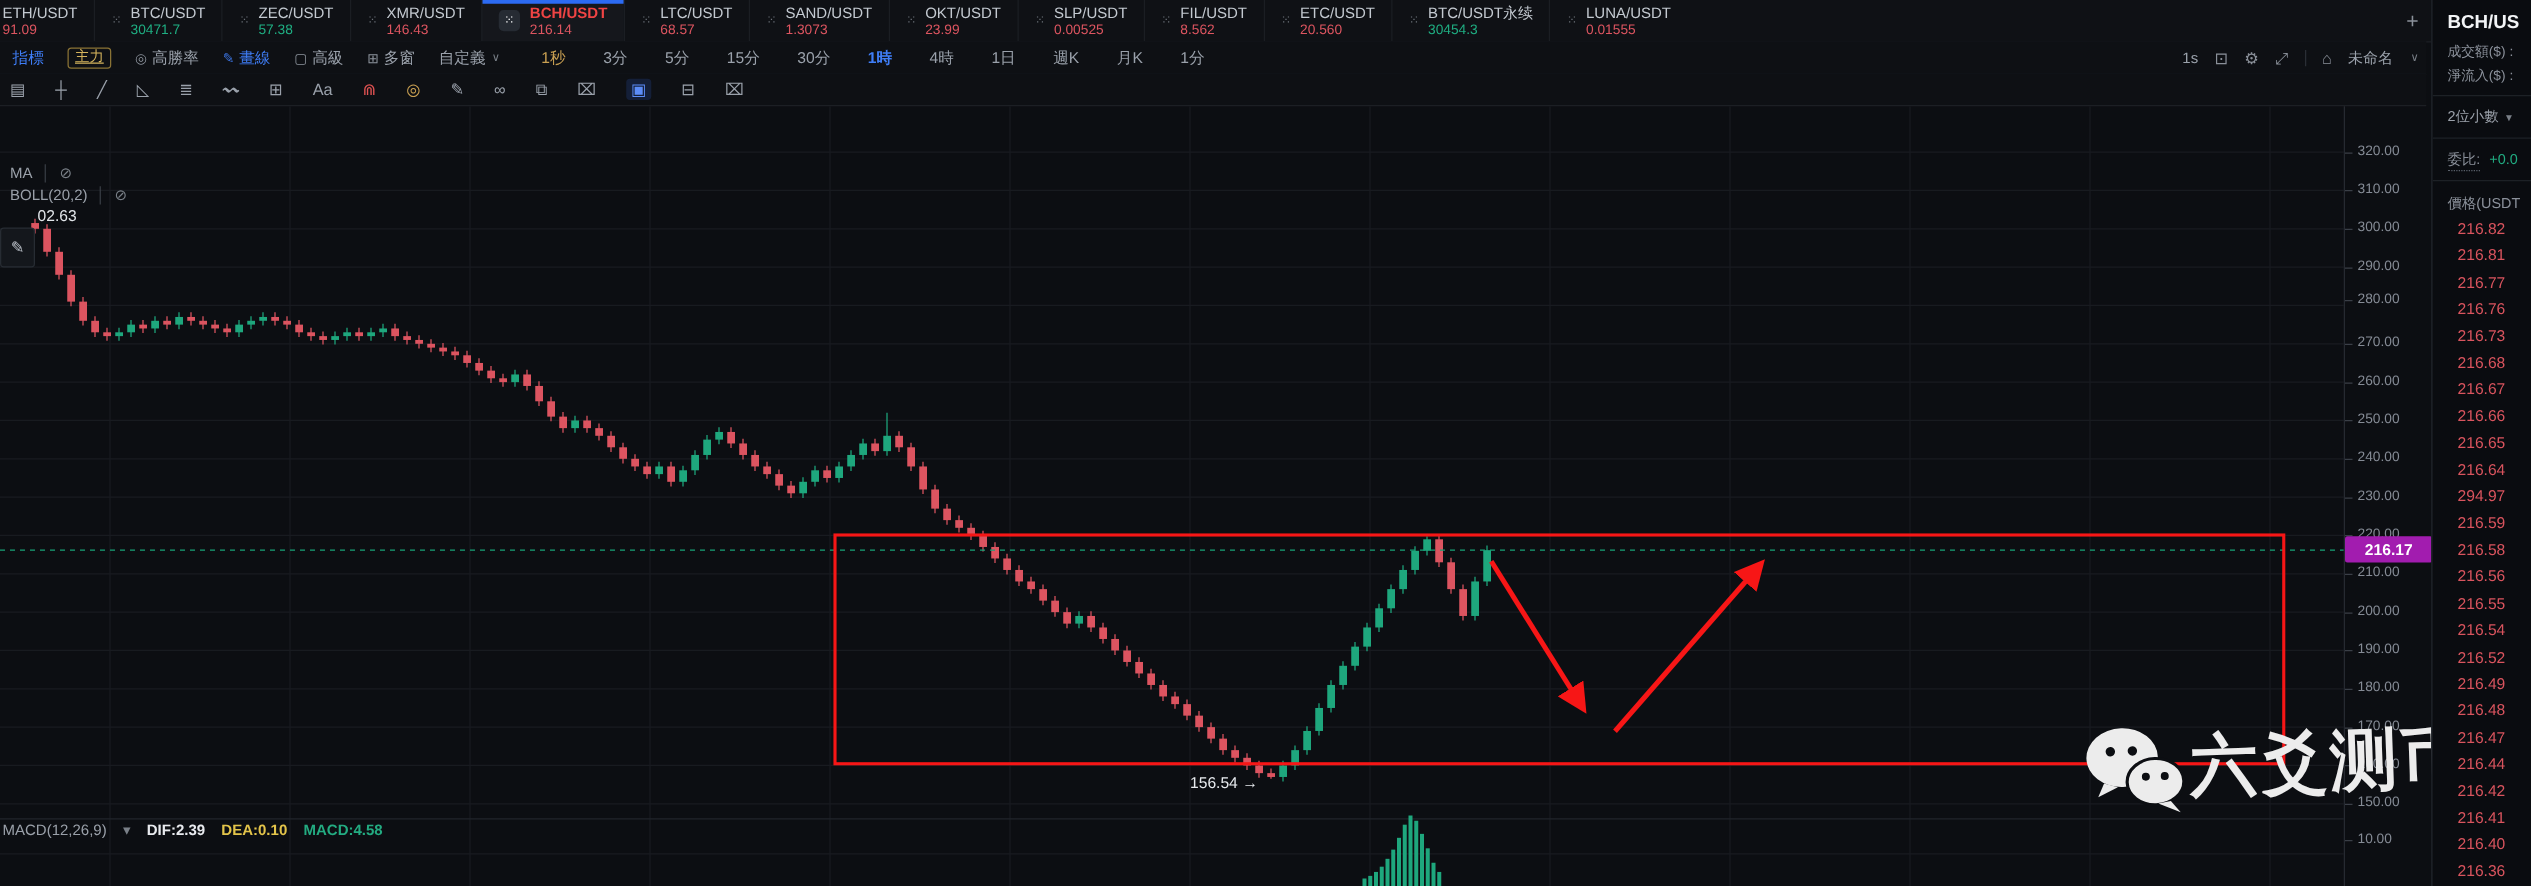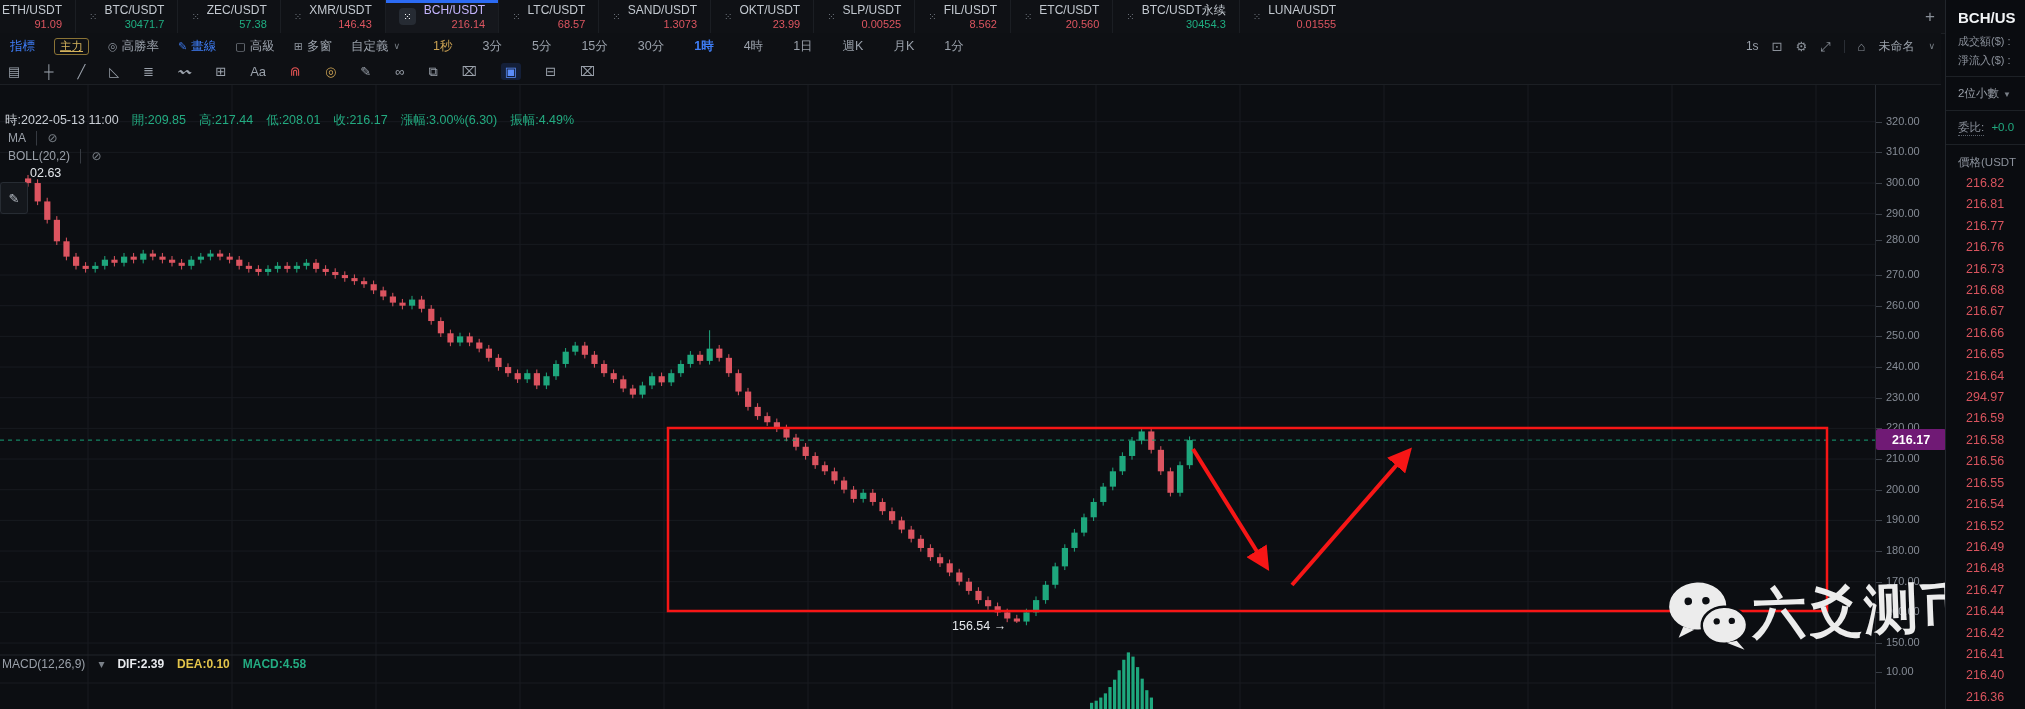--- a/index.html
+++ b/index.html
@@ -1,29 +1,29 @@
 <!DOCTYPE html>
 <html><head>
 <meta charset="utf-8">
 <style>
   html,body{margin:0;padding:0;background:#000;}
   .app{position:relative;width:2025px;height:709px;background:#0c0e12;overflow:hidden;
        font-family:"Liberation Sans","DejaVu Sans",sans-serif;-webkit-font-smoothing:antialiased;}
   
   .tabbar{position:absolute;left:0;top:0;width:1945px;height:33px;background:#0f1115;
           border-bottom:1px solid #1c1f24;display:flex;align-items:stretch;}
-  .tab{position:relative;display:flex;align-items:center;padding:12px 13px;border-left:1px solid #1b1e23;cursor:pointer;text-align:right;}
+  .tab{position:relative;display:flex;align-items:center;padding:12px 13px;border-left:1px solid #1b1e23;cursor:pointer;}
   .tab:first-child{border-left:none;padding-left:2px;}
   .tab.sel{background:#15171c;}
   .tab.sel::before{content:"";position:absolute;left:0;top:0;right:0;height:3px;background:#2c6bf3;}
   .tabicon{font-size:10px;color:#6d737b;margin-right:7px;line-height:1;}
   .tab.sel .tabicon{background:#262b33;color:#fff;border-radius:4px;width:17px;height:17px;
                     display:flex;align-items:center;justify-content:center;margin-right:8px;}
   .tabname{font-size:12px;color:#c3c9d0;line-height:13px;white-space:nowrap;}
-  .tab.sel .tabname{color:#c4b5fd;font-weight:normal;}
+  .tab.sel .tabname{color:#ef4444;font-weight:bold;}
   .tabprice{font-size:11px;line-height:12px;margin-top:1px;}
   .up{color:#1fae82;} .down{color:#dd5560;}
   .tab-add{display:flex;align-items:center;padding:0 10px;color:#8a9099;font-size:17px;cursor:pointer;margin-left:auto;}
   
   .toolbar{position:absolute;left:0;top:33px;width:1941px;height:26px;background:#0e1014;
            border-bottom:1px solid #1c1f24;display:flex;align-items:center;font-size:12.5px;color:#9aa1ab;text-align:right;}
   .tgroup{display:flex;align-items:center;gap:19px;padding-left:10px;}
   .tbtn{display:flex;align-items:center;gap:4px;cursor:pointer;white-space:nowrap;}
   .tbtn.blue{color:#3f7ef7;}
   .tbtn.gold-box{color:#d4b35c;border:1px solid #8a7335;border-radius:3px;padding:0px 5px;font-size:11.5px;line-height:15px;text-decoration:underline;}
@@ -51,21 +51,21 @@
   .indrow .bar{color:#3f444b;} .indrow .eye{font-size:12px;color:#7a8088;cursor:pointer;}
   .partial{position:absolute;left:30px;top:166px;z-index:4;font-size:12.5px;color:#e2e6ea;}
   .pencilbox{position:absolute;left:0;top:182px;width:26px;height:30px;background:#14171c;border:1px solid #272c33;
              border-radius:3px;z-index:5;display:flex;align-items:center;justify-content:center;color:#b9bfc7;font-size:13px;cursor:pointer;}
   .macdline{position:absolute;left:2px;top:657px;z-index:4;font-size:12px;white-space:nowrap;}
   .macdline span{margin-right:13px;font-weight:bold;}
   
   .yaxis{position:absolute;left:1875px;top:85px;width:66px;height:624px;border-left:1px solid #262a31;z-index:3;}
   .ytick{position:absolute;left:10px;font-size:11px;color:#858b95;white-space:nowrap;}
   .ytick::before{content:"";position:absolute;left:-10px;top:7px;width:6px;height:1px;background:#3a3f47;}
-  .pricetag{position:absolute;left:1876px;top:429px;width:70px;height:21px;background:#701a75;border-radius:2px;
+  .pricetag{position:absolute;left:1876px;top:429px;width:70px;height:21px;background:#a21caf;border-radius:2px;
             color:#fff;font-size:12.5px;font-weight:bold;display:flex;align-items:center;justify-content:center;z-index:7;}
   
   .watermark{position:absolute;left:1666px;top:574px;z-index:6;display:flex;align-items:center;gap:2px;
              transform:rotate(-2deg);pointer-events:none;}
   .wmtext{font-size:54px;font-weight:bold;color:#ececec;letter-spacing:2px;white-space:nowrap;line-height:1;}
   
   .panel{position:absolute;left:1945px;top:0;width:80px;height:709px;background:#0a0c10;border-left:1px solid #22262c;
          box-sizing:border-box;z-index:8;overflow:hidden;}
   .ptitle{font-size:15px;font-weight:bold;color:#f2f4f6;padding:9px 0 6px 12px;white-space:nowrap;}
   .prow-s{font-size:11px;color:#8b919b;padding:2px 0 2px 12px;white-space:nowrap;}
@@ -549,21 +549,20 @@
         <marker id="ah" markerWidth="6" markerHeight="6" refX="4.5" refY="3" orient="auto">
           <path d="M0,0 L6,3 L0,6 z" fill="#f71616"></path>
         </marker>
       </defs>
       <rect x="668" y="343" width="1159" height="183" fill="none" stroke="#f71616" stroke-width="2.5"></rect>
       <line x1="1193" y1="364" x2="1266" y2="481" stroke="#f71616" stroke-width="4" marker-end="url(#ah)"></line>
       <line x1="1292" y1="500" x2="1408" y2="367" stroke="#f71616" stroke-width="4" marker-end="url(#ah)"></line>
       <text x="952" y="545" fill="#e6e9ed" font-size="12.5px" font-family="&quot;Liberation Sans&quot;,sans-serif">156.54 →</text>
     </svg>
 
-  <div class="infoline" id="infoline"><span class="seg-gray">時:2022-05-13 11:00</span><span class="seg-green">開:209.85</span><span class="seg-green">高:217.44</span><span class="seg-green">低:208.01</span><span class="seg-green">收:216.17</span><span class="seg-green">漲幅:3.00%(6.30)</span><span class="seg-green">振幅:4.49%</span></div>
   <div class="indrow" style="top:131px">
     <span>MA</span>
     <span class="bar">│</span>
     <span class="eye">⊘</span>
   </div>
   <div class="indrow" style="top:149px">
     <span>BOLL(20,2)</span>
     <span class="bar">│</span>
     <span class="eye">⊘</span>
   </div>

